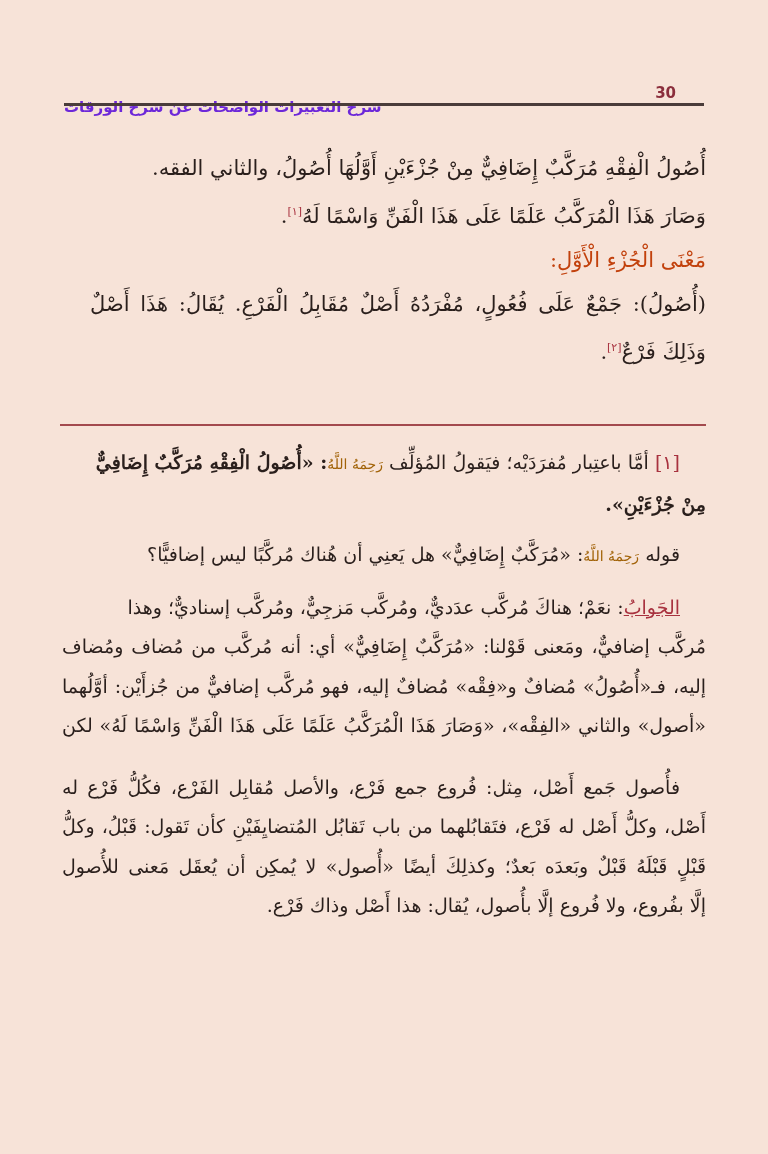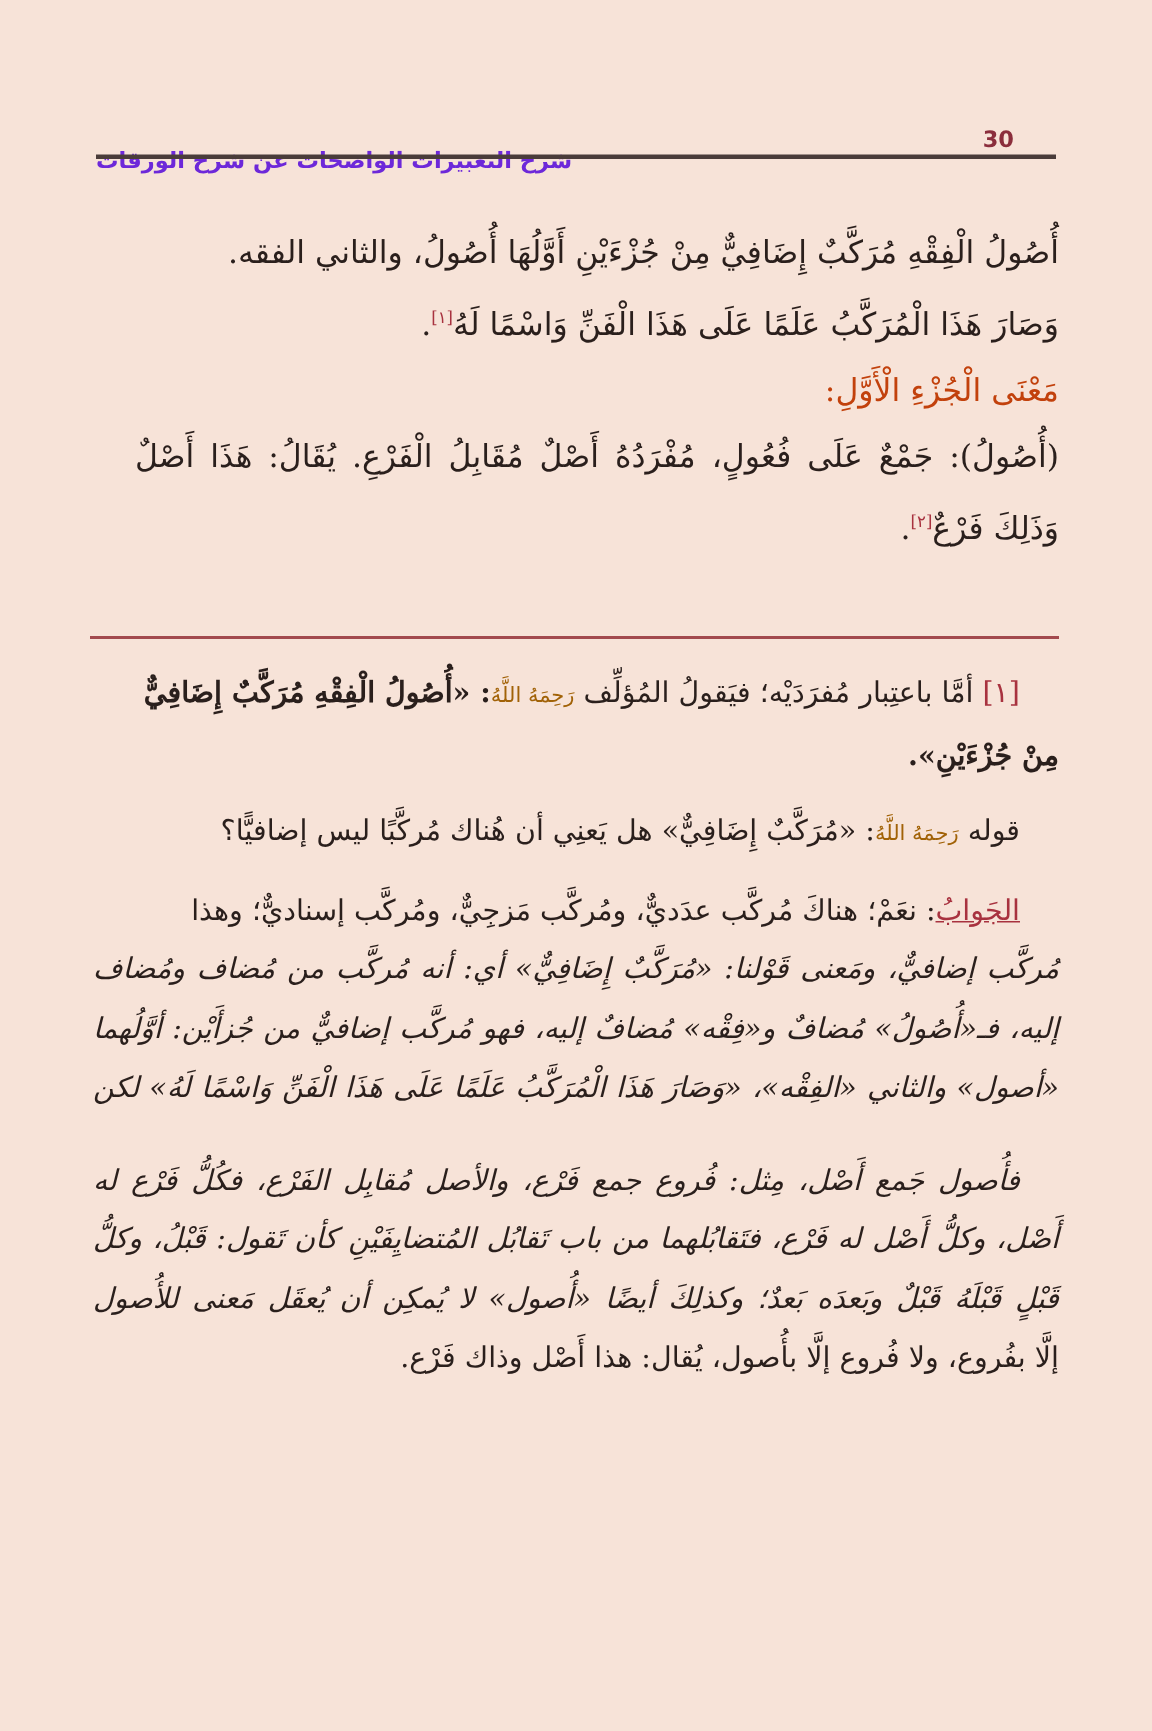--- a/index.html
+++ b/index.html
@@ -99,21 +99,20 @@
     }
     .fn-line {
       display: block;
       white-space: nowrap;
       text-align: right;
     }
     .fn-line.justify {
       text-align: justify;
       text-align-last: justify;
       white-space: normal;
-      font-style: italic;
     }
     .indent { padding-right: 26px; }
     .gap { height: 11px; }
     .fn-mark { color: #a8323f; }
     .honorific { color: #a16207; font-size: 14px; }
     .bold { font-weight: bold; }
     .label-red { color: #a8323f; text-decoration: underline; }
   </style>
 </head>
 <body>

